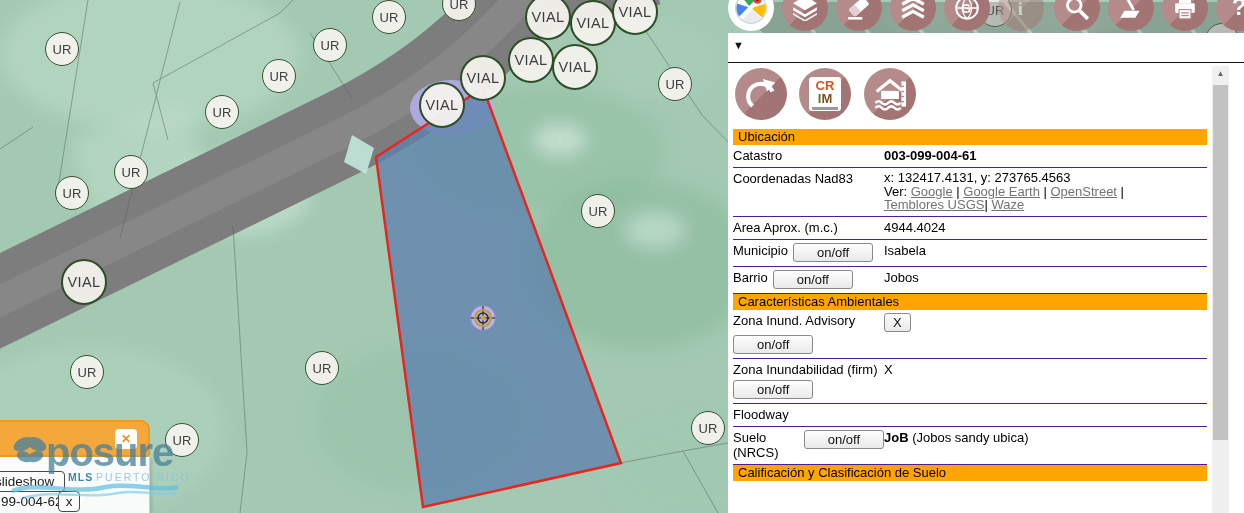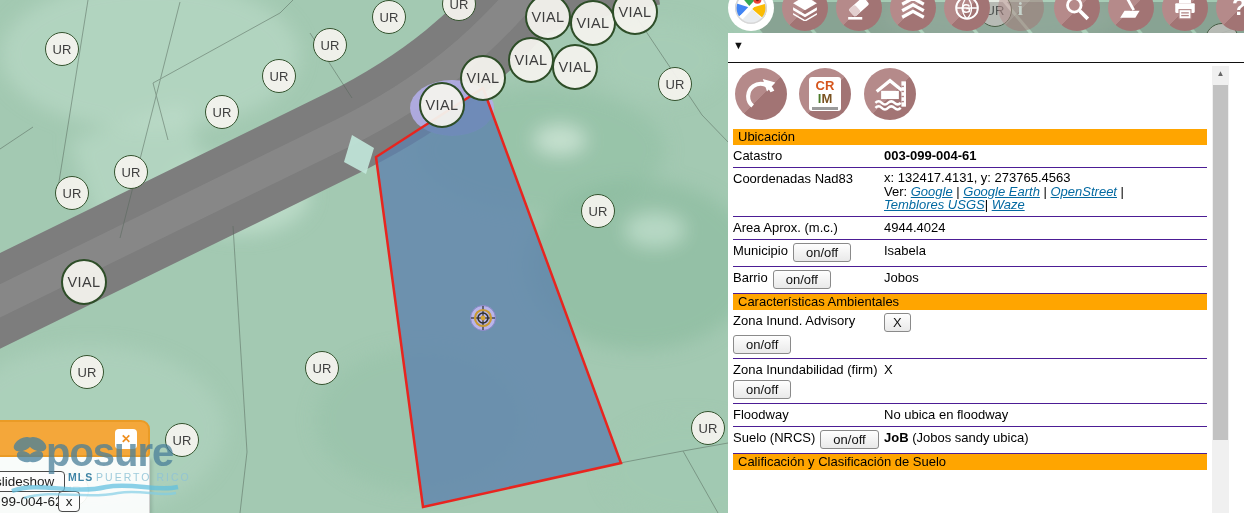--- a/index.html
+++ b/index.html
@@ -58,23 +58,23 @@
   #crim-caption{width:26px;height:3px;background:#9a9a9a;margin-top:2px;}
   #info{margin:0 37px 0 5px;}
   .sec-header{background:#ffa500;height:16px;line-height:16px;padding-left:5px;color:#000;}
   .row{border-bottom:1px solid #4c1d95;padding:3px 0 4px;display:flex;}
   .row .lab{width:151px;flex:none;display:flex;align-items:flex-start;gap:5px;}
   .row .val{flex:1;}
   .row.noflex{display:block;}
   .line2{margin-top:3px;}
   .b{font-weight:bold;}
   .btn{display:inline-block;border:1px solid #8a8a8a;border-radius:3px;cursor:pointer;
-    background:linear-gradient(#fefefe,#e9e9e9);padding:0 12px;font-size:13px;line-height:17px;color:#111;}
+    background:linear-gradient(#fefefe,#e9e9e9);padding:0 23px;font-size:13px;line-height:17px;color:#111;}
   .btn.sq{padding:0 8px;}
-  .lnk{color:#0369a1;text-decoration:underline;cursor:pointer;white-space:nowrap;font-style:italic;}
+  .lnk{color:#737373;text-decoration:underline;cursor:pointer;white-space:nowrap;}
   .vline{line-height:13.5px;}
   #coord-links{width:330px;}
   
   #scrollbar{position:absolute;left:484px;top:33px;width:17px;height:447px;background:#f0f0f0;}
   #scroll-up{height:14px;display:flex;align-items:center;justify-content:center;
     font-size:8px;color:#666;cursor:pointer;}
   #scroll-thumb{position:absolute;left:1px;top:19px;width:15px;height:355px;background:#c2c2c2;cursor:pointer;}
 </style>
 </head>
 <body>
@@ -382,21 +382,20 @@
         <div style="display:flex;">
           <span class="lab">Zona Inundabilidad (firm)</span>
           <span class="val">X</span>
         </div>
         <div class="line2"><button class="btn">on/off</button></div>
       </div>
 
 
       <div class="row">
         <span class="lab">Floodway</span>
-        <span class="val">No ubica en floodway</span>
       </div>
 
       <div class="row">
         <span class="lab">
           <span>Suelo (NRCS)</span>
           <button class="btn">on/off</button>
         </span>
         <span class="val">
           <span class="b">JoB</span><span> (Jobos sandy ubica)</span>
         </span>

